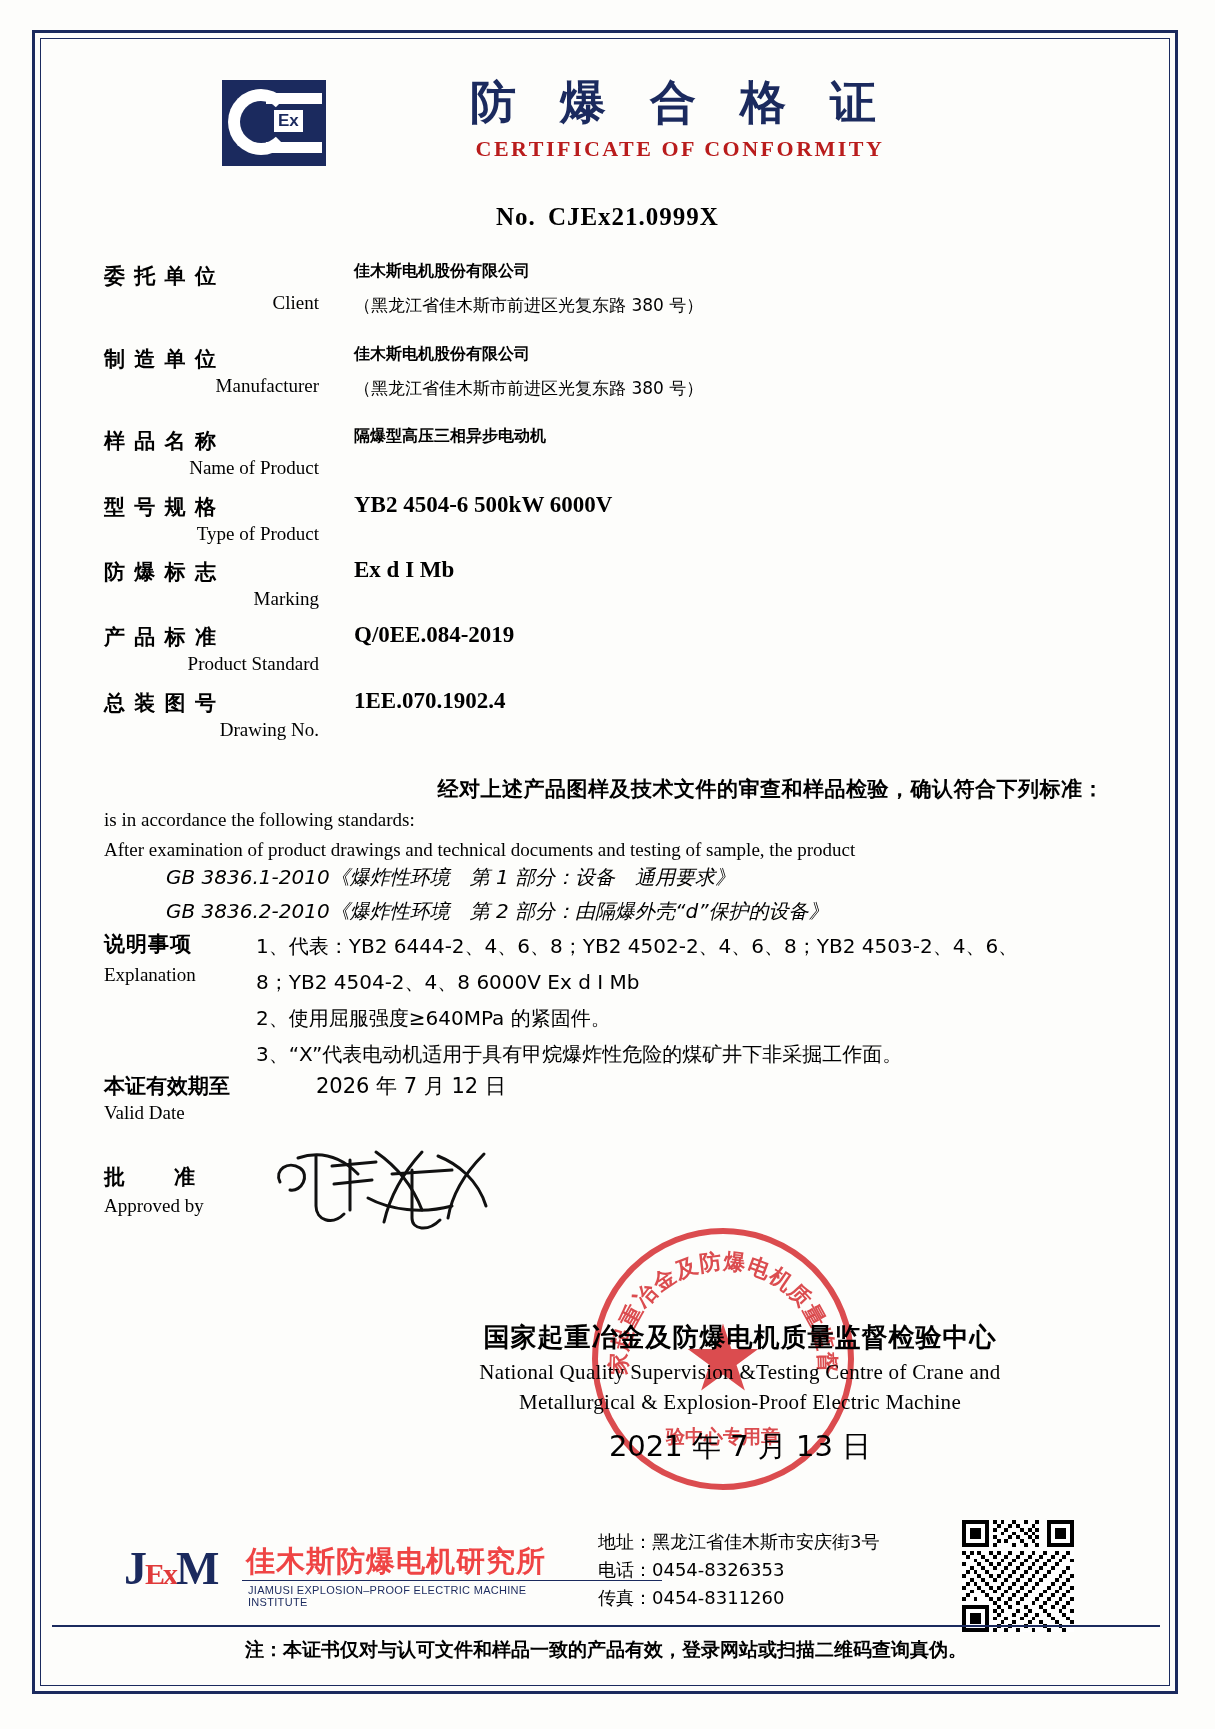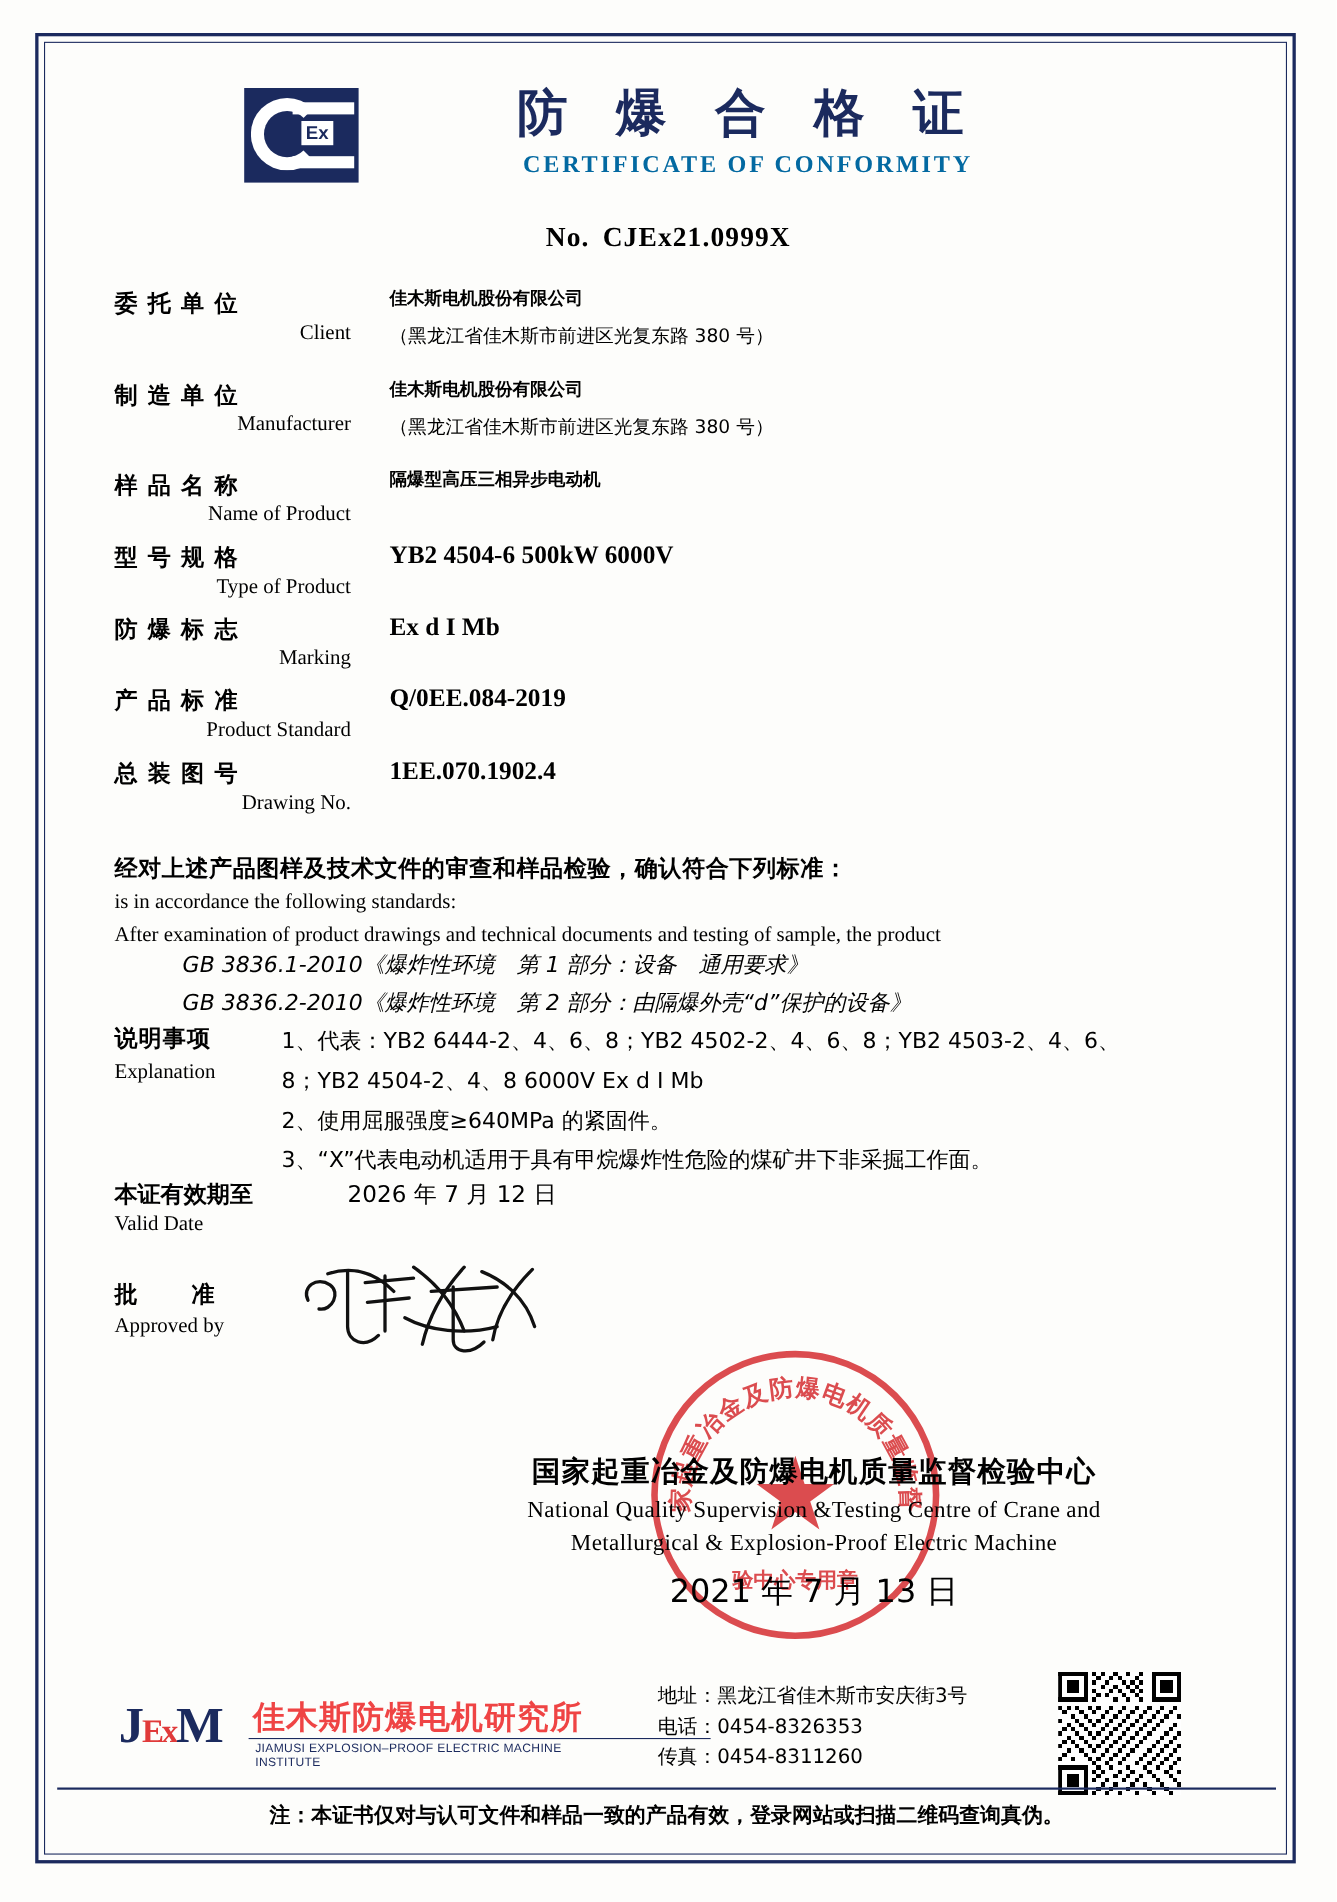--- a/index.html
+++ b/index.html
@@ -97,21 +97,21 @@
   }
   .title-en {
     position: absolute;
     left: 170px; top: 64px;
     width: 600px;
     text-align: center;
     font-family: "Liberation Serif", serif;
     font-weight: bold;
     font-size: 22px;
     letter-spacing: 2.5px;
-    color: #0369a1;
+    color: #b91c1c;
   }
   .cert-no {
     position: absolute;
     left: 0; top: 203px;
     width: 1215px;
     text-align: center;
     font-size: 25px;
     font-weight: bold;
     letter-spacing: 1px;
   }
@@ -172,20 +172,21 @@
   .statement {
     position: absolute;
     left: 104px; top: 775px;
     width: 1000px;
   }
   .statement .s-cn {
     font-family: "DejaVu Sans", sans-serif;
     font-weight: bold;
     font-size: 21px;
     letter-spacing: 0.5px;
+    text-align: right;
   }
   .statement .s-en {
     font-size: 19px;
     line-height: 26px;
     margin-top: 4px;
   }
   .std-list {
     position: absolute;
     left: 166px; top: 860px;
     width: 960px;
@@ -354,21 +355,21 @@
     left: 52px; top: 1637px;
     width: 1108px;
     text-align: center;
     font-family: "DejaVu Sans", sans-serif;
     font-size: 19px;
     font-weight: bold;
   }
 
   .inst-logo {
     position: absolute;
-    left: 108px; top: 1540px;
+    left: 124px; top: 1540px;
     width: 430px;
     height: 72px;
   }
   .inst-logo .jexm {
     position: absolute;
     left: 0; top: 2px;
     font-family: "Liberation Serif", serif;
     font-weight: bold;
     font-size: 46px;
     color: #1b2a5e;

